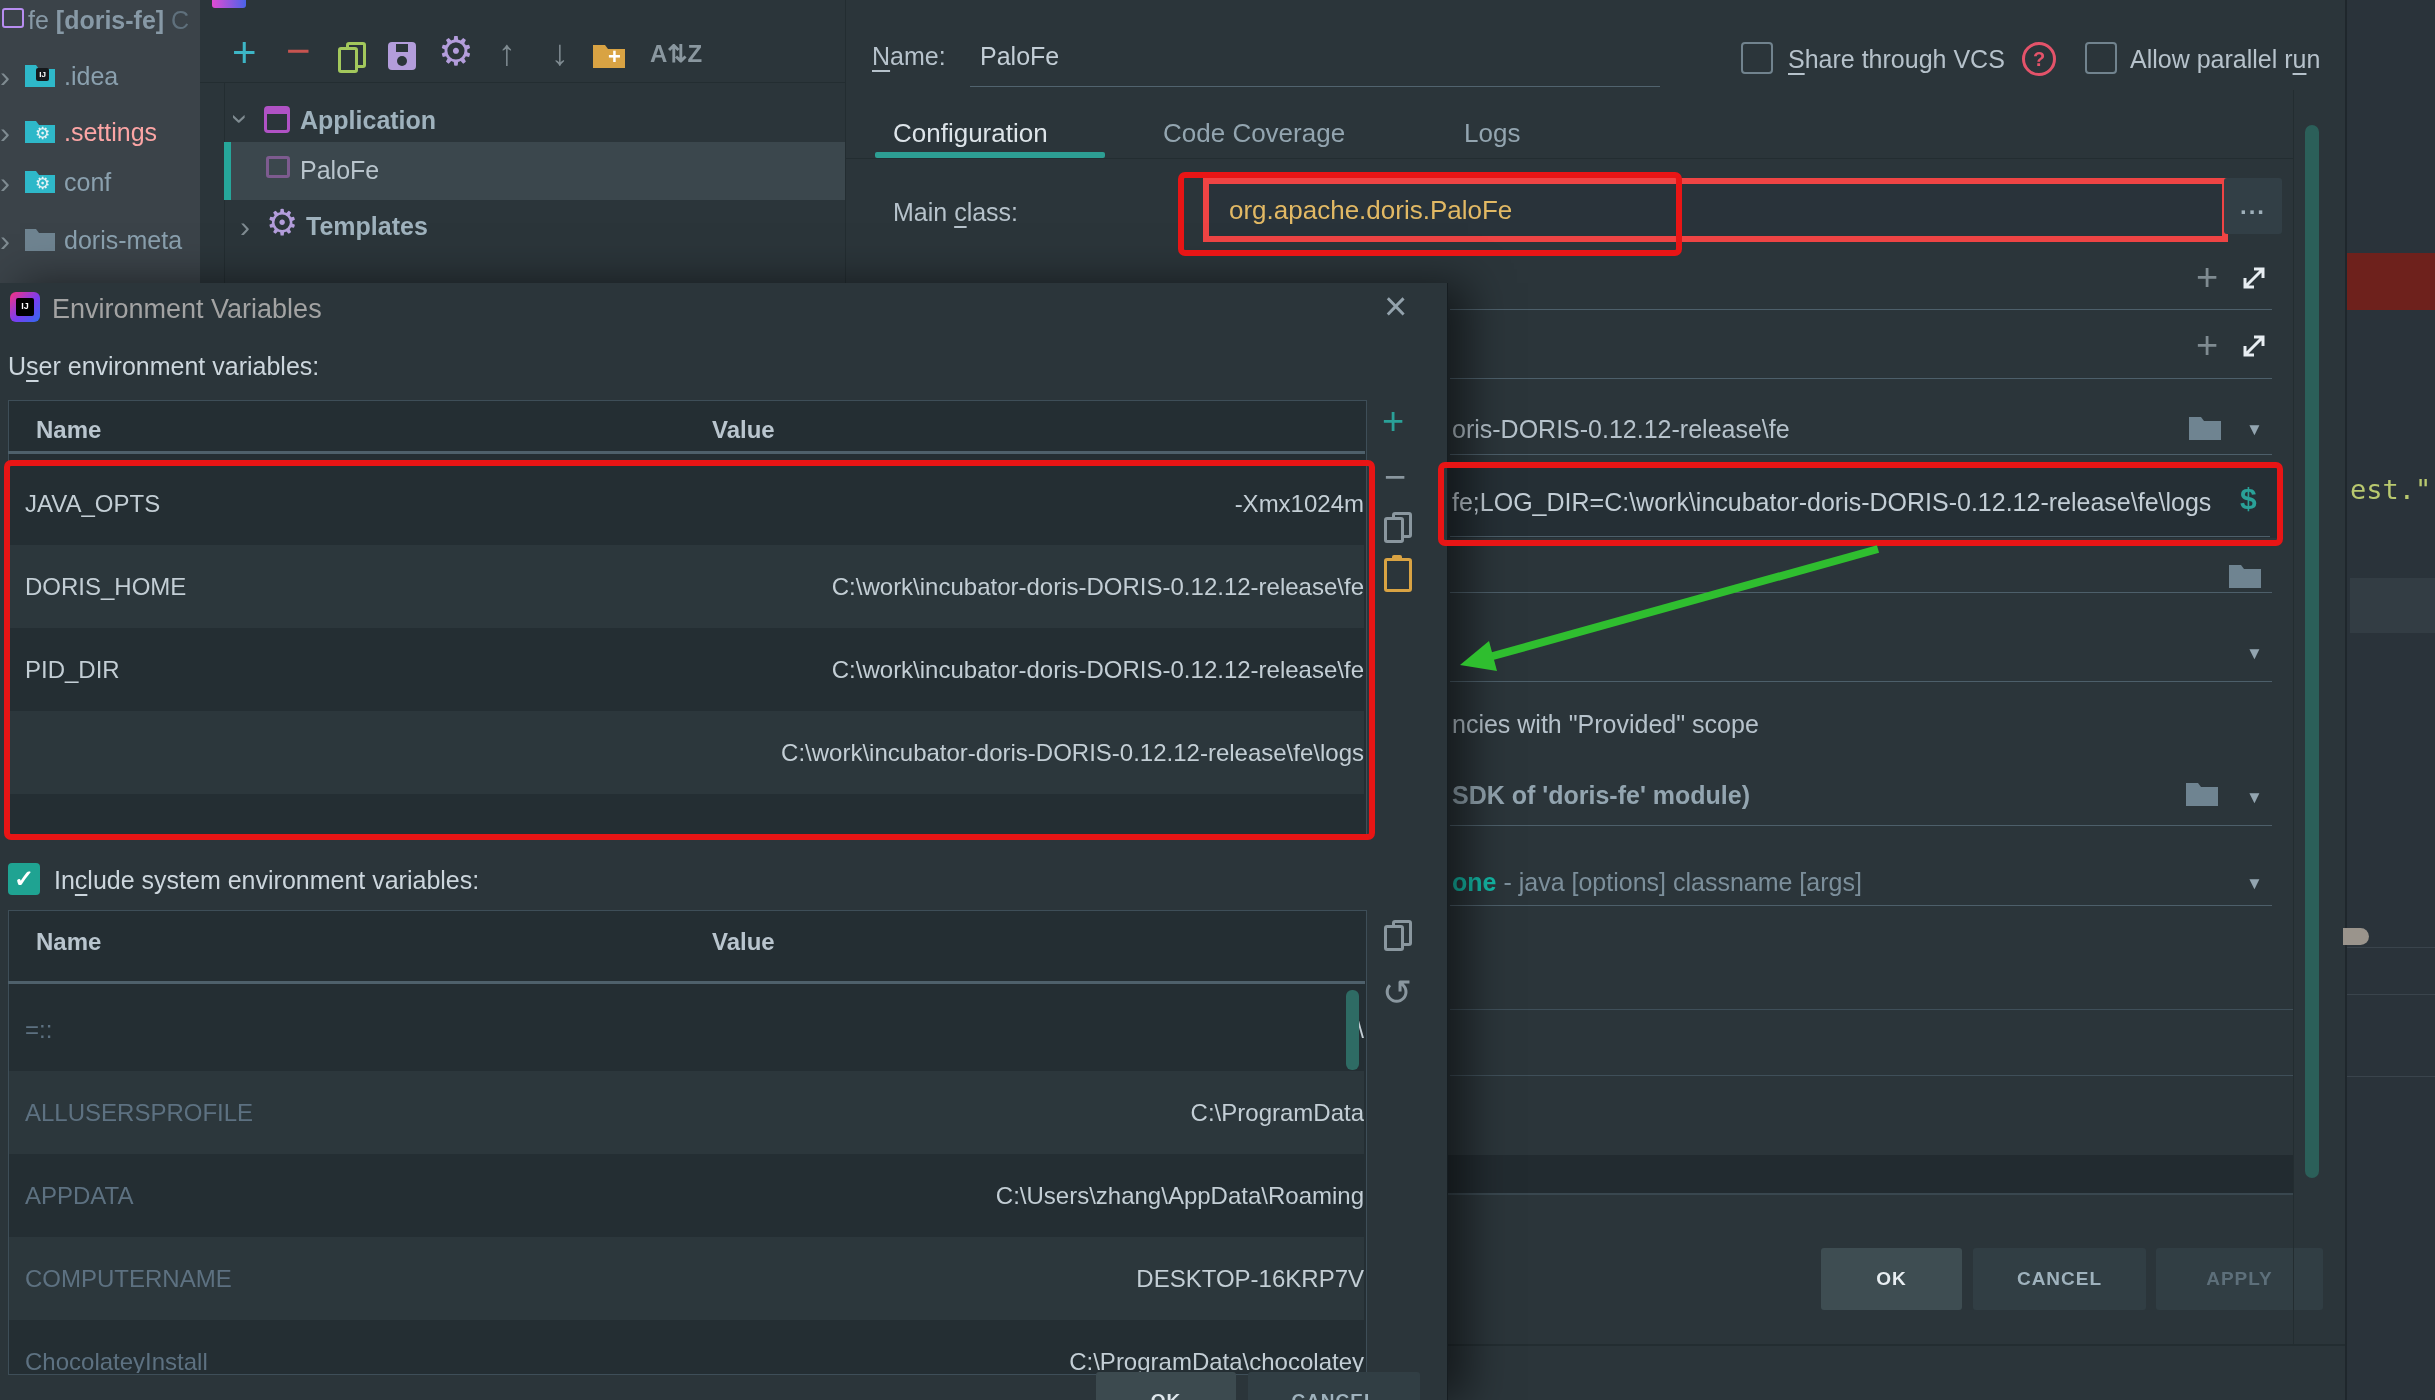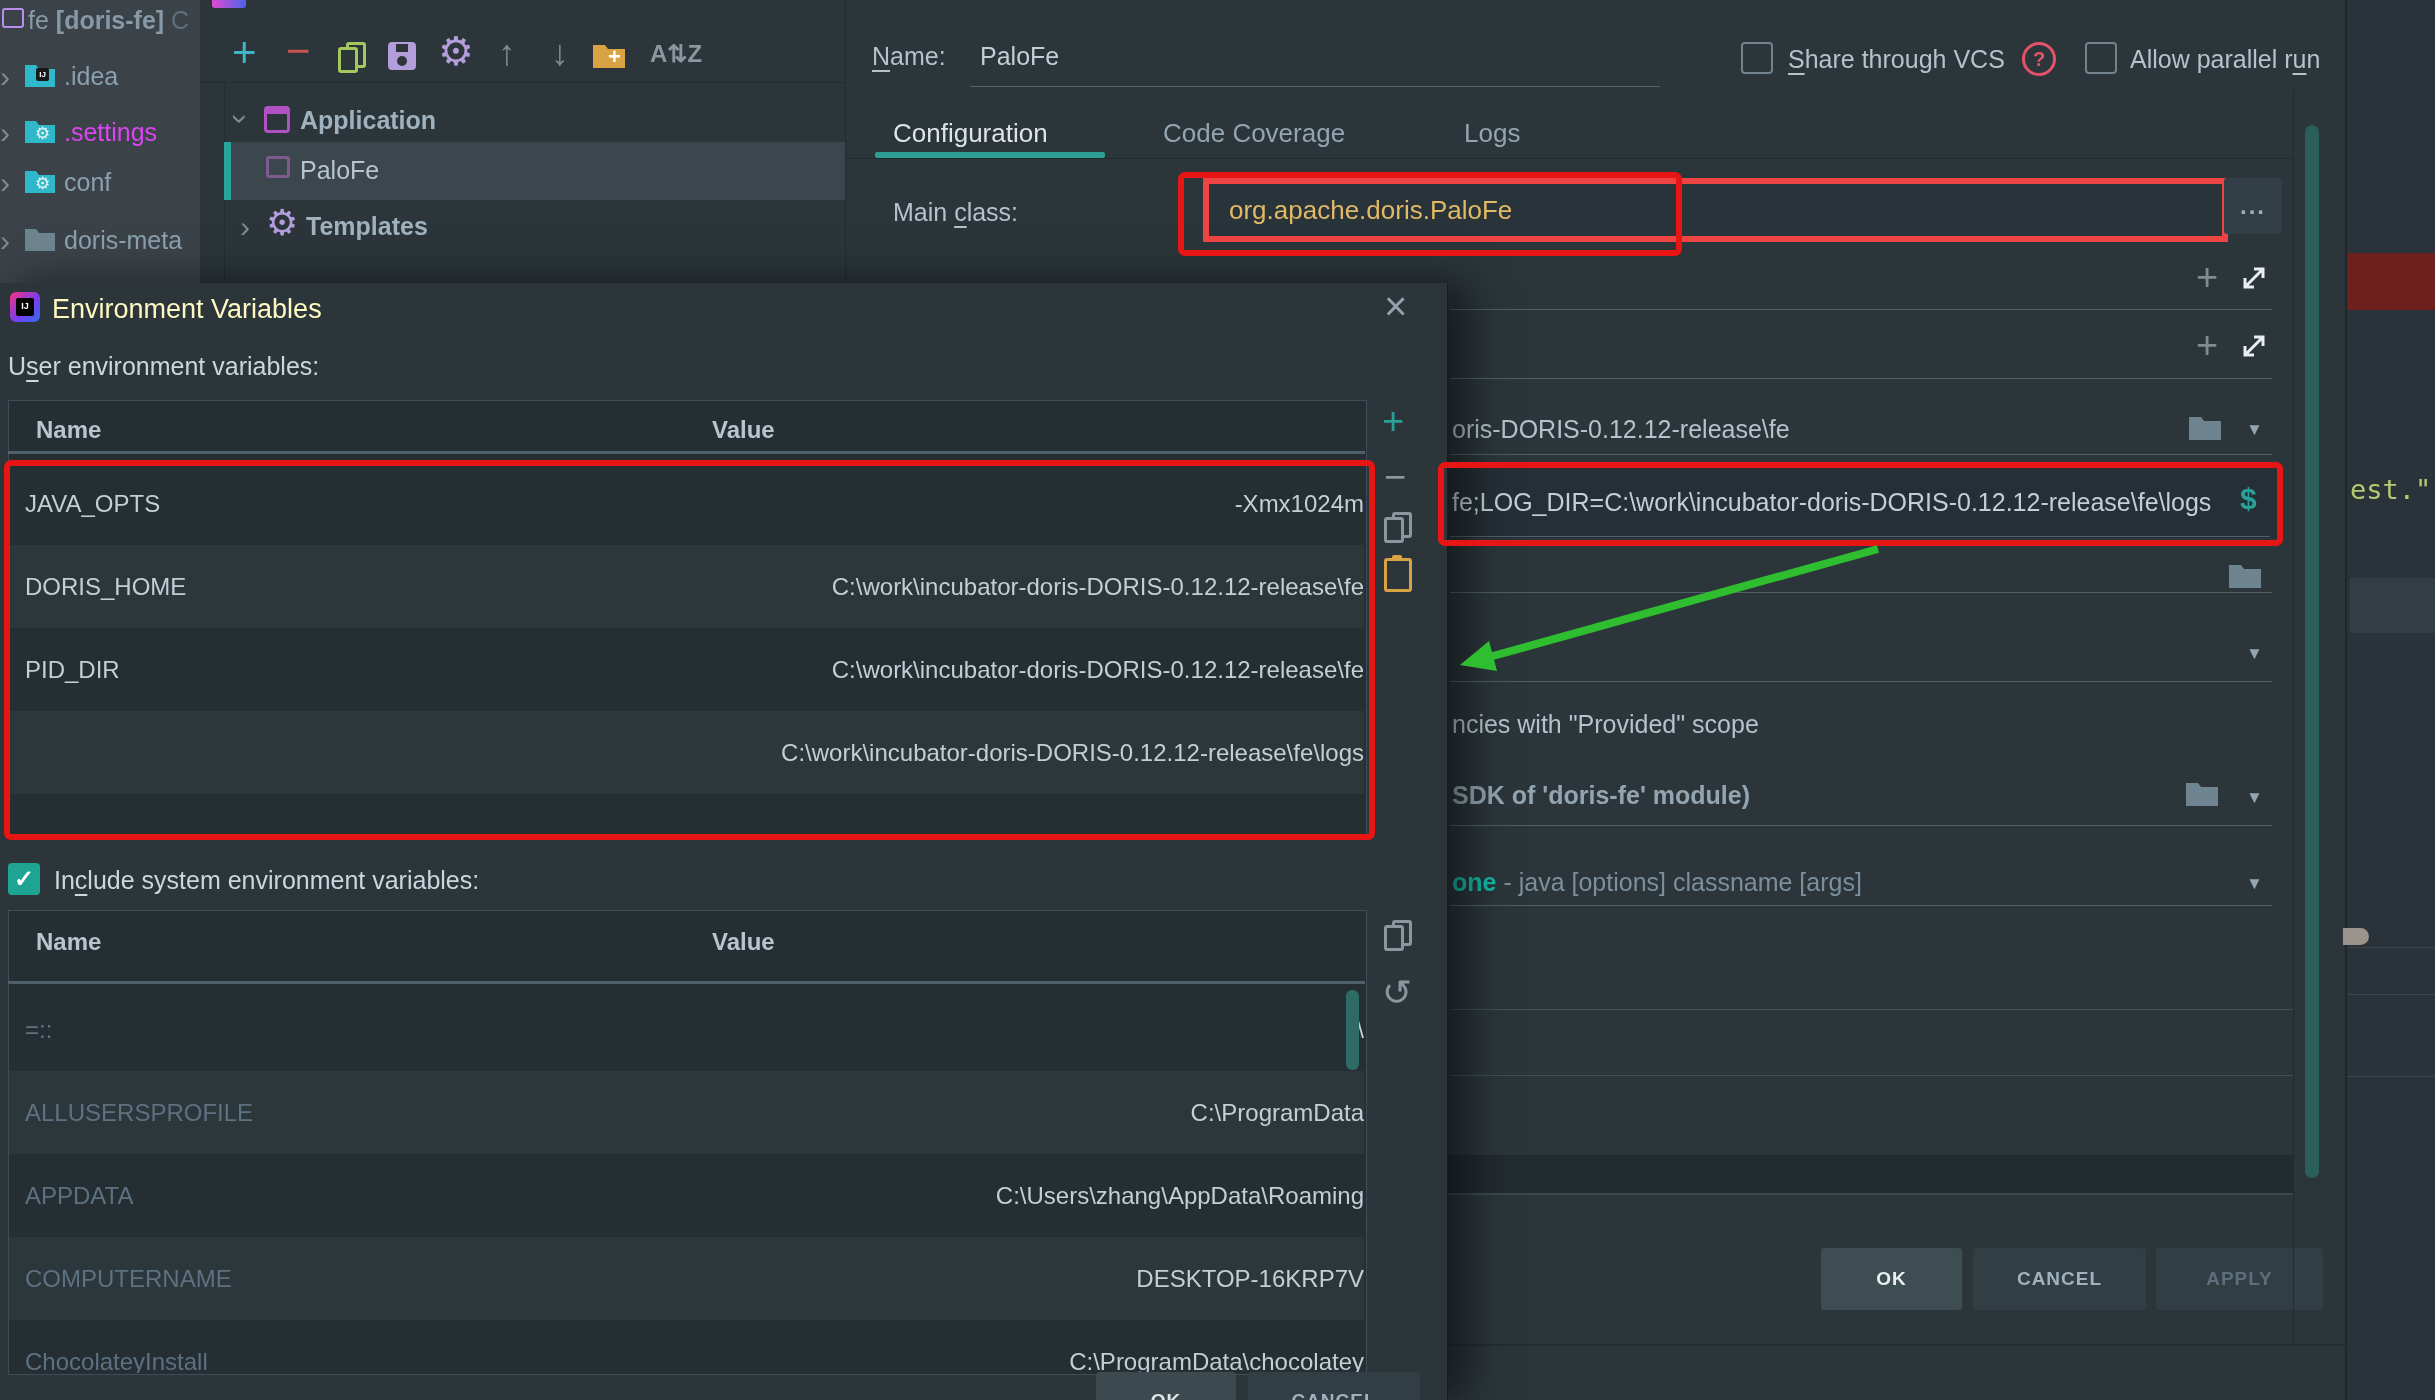--- a/index.html
+++ b/index.html
@@ -50,21 +50,21 @@
     </span>
     <div class="abs lbl" style="left:64px;top:62px;color:#8aa0ae;">.idea</div>
 
     <span class="chev" style="left:0;top:118px;">›</span>
     <span class="fold" style="left:24px;top:118px;">
       <svg width="32" height="26" viewBox="0 0 32 26">
           <path d="M1 3 h11 l3 4 h16 v18 H1 z" fill="#2eb8c9"></path>
         </svg>
       <span class="abs" style="left:11px;top:5px;color:#e8f4f6;font-size:17px;">⚙</span>
     </span>
-    <div class="abs lbl" style="left:64px;top:118px;color:#d946ef;">.settings</div>
+    <div class="abs lbl" style="left:64px;top:118px;color:#fca5a5;">.settings</div>
 
     <span class="chev" style="left:0;top:168px;">›</span>
     <span class="fold" style="left:24px;top:168px;">
       <svg width="32" height="26" viewBox="0 0 32 26">
           <path d="M1 3 h11 l3 4 h16 v18 H1 z" fill="#2eb8c9"></path>
         </svg>
       <span class="abs" style="left:11px;top:5px;color:#e8f4f6;font-size:17px;">⚙</span>
     </span>
     <div class="abs lbl" style="left:64px;top:168px;color:#8aa0ae;">conf</div>
 
@@ -241,21 +241,21 @@
     <div class="abs" style="left:2347px;top:1076px;width:88px;height:1px;background:#3a444c;"></div>
   </div>
 
   
   <div class="grp">
     <div class="abs" style="left:0;top:283px;width:1447px;height:1117px;background:#2b353a;border-right:1px solid #161d21;box-shadow:20px 0 40px rgba(0,0,0,0.5);"></div>
 
     <span class="abs" style="left:10px;top:292px;width:30px;height:30px;border-radius:6px;background:linear-gradient(135deg,#f9317f,#7a3df0 55%,#2e6bf0);">
       <span class="abs" style="left:6px;top:6px;width:18px;height:18px;background:#000;border-radius:2px;color:#fff;font-size:9px;font-weight:bold;text-align:center;line-height:16px;">IJ</span>
     </span>
-    <div class="abs" style="left:52px;top:294px;font-size:27px;color:#fef9c3;">Environment Variables</div>
+    <div class="abs" style="left:52px;top:294px;font-size:27px;color:#a3a3a3;">Environment Variables</div>
     <span class="abs" style="left:1384px;top:286px;font-size:40px;color:#93a2ac;line-height:40px;">×</span>
 
     <div class="abs lbl" style="left:8px;top:352px;color:#ccd6dd;">U<u>s</u>er environment variables:</div>
 
     
     <div class="abs" style="left:8px;top:400px;width:1357px;height:434px;border:1px solid #3e4e58;background:#242e33;"></div>
     <div class="abs hdr" style="left:36px;top:416px;">Name</div>
     <div class="abs hdr" style="left:712px;top:416px;">Value</div>
     <div class="abs" style="left:8px;top:451px;width:1357px;height:3px;background:#4e606b;"></div>
     <div class="abs" id="user-rows" style="left:9px;top:462px;width:1355px;height:371px;overflow:hidden;">

